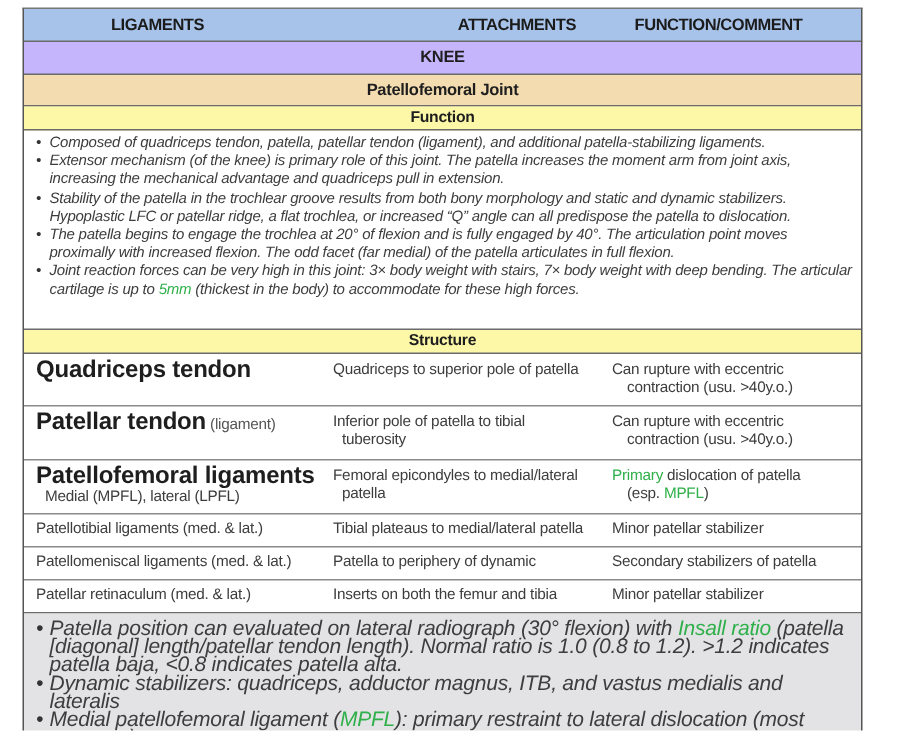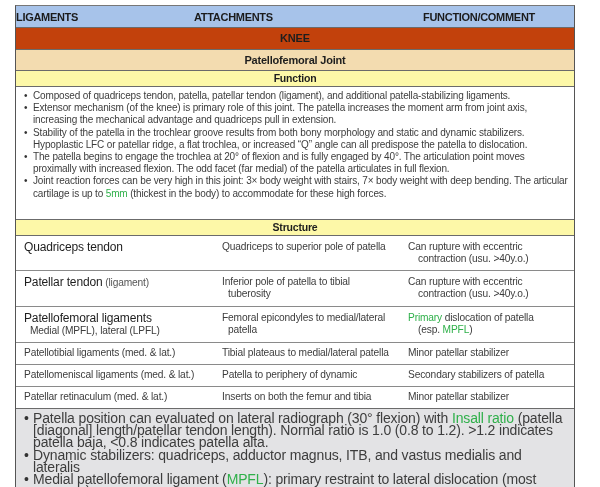--- a/index.html
+++ b/index.html
@@ -6,39 +6,39 @@
   body { width: 600px; height: 487px; position: relative; overflow: hidden;
          font-family: "Liberation Sans", "DejaVu Sans", sans-serif; color: #3a3a3a; }
   .tbl { position: absolute; left: 15px; top: 5px; width: 558px;
          border-left: 1.5px solid #555; border-right: 1.5px solid #555; border-bottom: 1.5px solid #555;
          border-top: 1px solid #777; }
   .band { text-align: center; font-weight: bold; font-size: 11px; color: #1e1e1e;
           font-family: "Liberation Sans", sans-serif; border-bottom: 1.5px solid #6b6b6b;
           box-sizing: border-box; letter-spacing: -0.2px; }
   .hdr { background: #a7c3ea; height: 22px; display: flex; align-items: center; }
   .hdr div { font-size: 11px; font-weight: bold; color: #1b1b1b; letter-spacing: -0.3px; }
-  .hdr .c1 { width: 178px; text-align: left; }
-  .hdr .c2 { width: 190px; text-align: left; }
+  .hdr .c1 { width: 178px; text-align: center; }
+  .hdr .c2 { width: 190px; text-align: right; }
   .hdr .c3 { width: 190px; text-align: center; }
-  .knee { background: #c2410c; height: 22px; line-height: 21px; }
+  .knee { background: #c4b5fd; height: 22px; line-height: 21px; }
   .joint { background: #f3dcb0; height: 21px; line-height: 20px; }
   .yellow { background: #fdf8a8; height: 16px; line-height: 15px; font-size: 10.5px; }
   .func-body { height: 133px; box-sizing: border-box; padding: 3px 6px 0 8px; font-size: 10px;
                line-height: 12.2px; color: #3d3d3d; border-bottom: 1.5px solid #6b6b6b; letter-spacing: -0.15px; }
   ul { margin: 0; padding: 0; list-style: none; }
-  li { position: relative; padding-left: 9px; }
+  li { position: relative; padding-left: 9px; font-style: italic; }
   li::before { content: "\2022"; position: absolute; left: 0; top: 0; color: #333; }
   .green { color: #2fb04a; }
   .row { display: flex; box-sizing: border-box; border-bottom: 1.5px solid #8a8a8a; font-size: 10.2px;
          line-height: 12.4px; color: #3d3d3d; letter-spacing: -0.15px; }
   .row .c1 { width: 200px; padding: 5px 0 0 8px; box-sizing: border-box; }
   .row .c2 { width: 186px; padding: 5px 0 0 6px; box-sizing: border-box; }
   .row .c3 { width: 172px; padding: 5px 0 0 6px; box-sizing: border-box; }
   .row.small .c1, .row.small .c2, .row.small .c3 { padding-top: 4px; }
-  .bold { font-weight: normal; color: #1e1e1e; font-size: 12px; text-align: center; }
+  .bold { font-weight: bold; color: #1e1e1e; font-size: 16px; text-align: center; }
   .indent { padding-left: 10px; display: inline-block; }
   .other-body { background: #e3e3e5; height: 79px; box-sizing: border-box; padding: 3px 6px 0 8px;
                 font-size: 14px; line-height: 12.2px; color: #3d3d3d; letter-spacing: -0.15px; }
 </style>
 </head>
 <body>
 
 <div class="tbl">
   <div class="band hdr">
     <div class="c1">LIGAMENTS</div>

